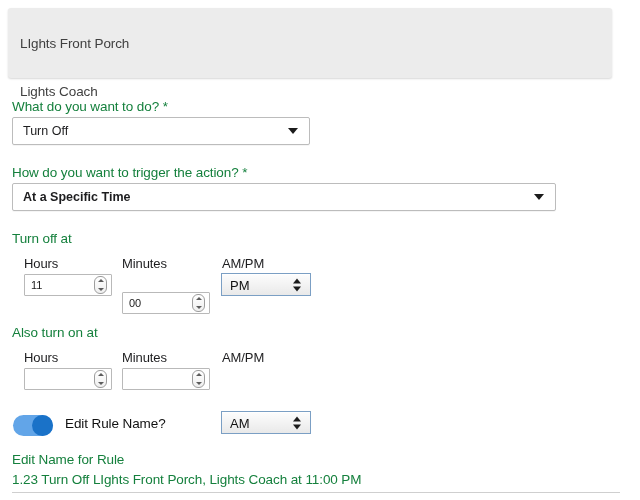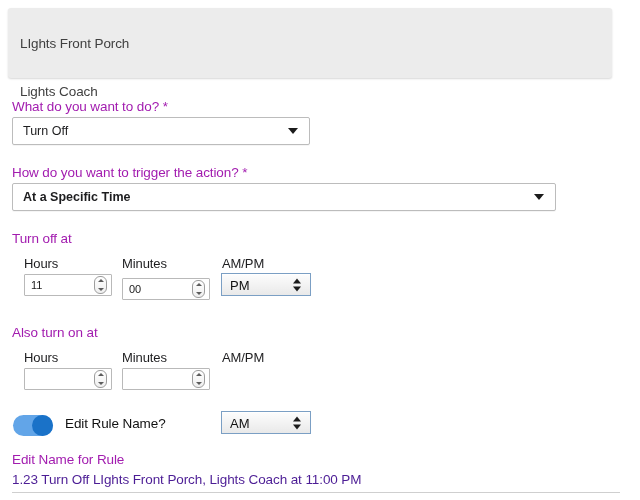--- a/index.html
+++ b/index.html
@@ -48,21 +48,21 @@
     letter-spacing: -0.1px;
   }
   .panel-link.l0 { top: 28px; }
   .panel-link.l1 { top: 48px; margin-top: 28px; }
 
   
   .field-label {
     position: absolute;
     left: 12px;
     font-size: 13.5px;
-    color: #a21caf;
+    color: #15803d;
     letter-spacing: -0.1px;
     white-space: nowrap;
   }
 
   
   .bigselect {
     position: absolute;
     box-sizing: border-box;
     height: 28px;
     background: #ffffff;
@@ -210,21 +210,21 @@
     white-space: nowrap;
   }
 
   
   #label-edit-name { top: 452px; }
   .rule-name {
     position: absolute;
     left: 12px;
     top: 472px;
     font-size: 13.5px;
-    color: #4c1d95;
+    color: #15803d;
     letter-spacing: -0.1px;
     white-space: nowrap;
   }
   .divider {
     position: absolute;
     left: 12px;
     top: 492px;
     width: 608px;
     height: 1px;
     background: #cfcfcf;
@@ -256,21 +256,21 @@
 <div class="sub-label" style="left:122px; top:256px;">Minutes</div>
 <div class="sub-label" style="left:222px; top:256px;">AM/PM</div>
 
 <div class="numfield" style="left:24px; top:274px;">
   <span class="nv">11</span>
   <span class="spin">
       <i class="up"></i>
       <i class="down"></i>
     </span>
 </div>
-<div class="numfield" style="left:122px; top:278px;">
+<div class="numfield" style="left:122px; top:292px;">
   <span class="nv">00</span>
   <span class="spin">
       <i class="up"></i>
       <i class="down"></i>
     </span>
 </div>
 <div class="ampm" style="left:221px; top:273px;">
   <span class="av">PM</span>
   <span class="chev">
       <i class="up"></i>

